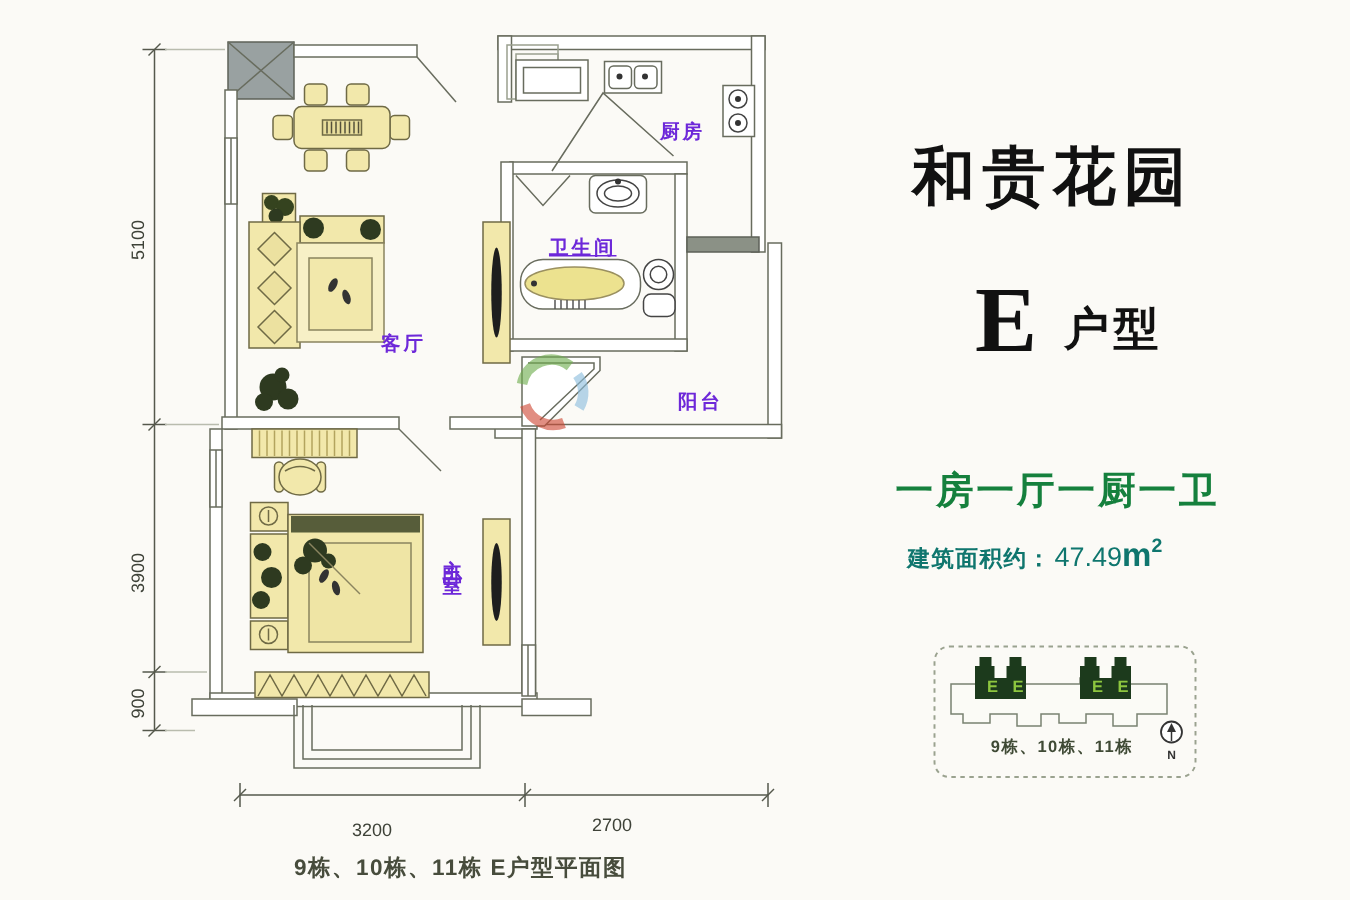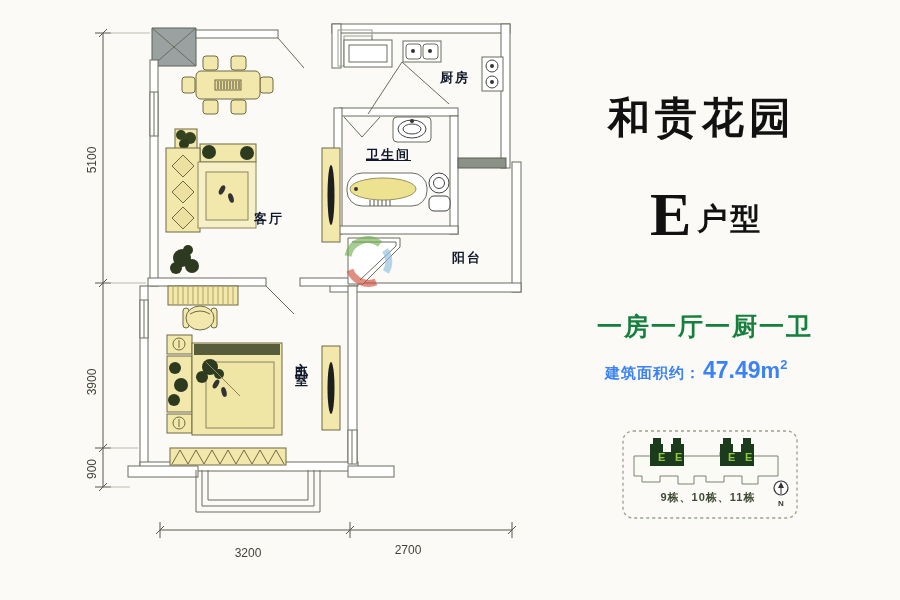--- a/index.html
+++ b/index.html
@@ -1,37 +1,37 @@
 <!DOCTYPE html>
 <html><head>
 <meta charset="utf-8">
 <style>
   * { margin:0; padding:0; box-sizing:border-box; }
   html,body { width:900px; height:600px; overflow:hidden; }
   body { background:#fbfaf6; font-family:"Liberation Sans", sans-serif; position:relative; }
   .stage { position:absolute; inset:0; }
   .plan-area { position:absolute; left:0; top:0; width:560px; height:600px; }
   .plan-svg { position:absolute; left:0; top:0; }
-  .room-label { position:absolute; font-size:13px; font-weight:bold; color:#0f172a; letter-spacing:2px; white-space:nowrap; }
+  .room-label { position:absolute; font-size:13px; font-weight:bold; color:#6d28d9; letter-spacing:2px; white-space:nowrap;margin-top:10px; }
   .room-label.vertical { writing-mode:vertical-rl; letter-spacing:5px; }
   .caption { position:absolute; left:196px; top:569px; font-size:15px; font-weight:bold; color:#474c3c; letter-spacing:1px; white-space:nowrap; }
   
   .wm-brand { position:absolute; left:392px; top:220px; font-size:58px; font-weight:bold; color:rgba(125,165,205,0.50); letter-spacing:7px; white-space:nowrap; pointer-events:none; }
   .wm-url { position:absolute; left:398px; top:262px; font-size:25px; color:rgba(140,180,215,0.42); letter-spacing:3px; white-space:nowrap; pointer-events:none; }
   .wm-logo { position:absolute; left:338px; top:234px; pointer-events:none; opacity:.62; }
   
   .info-panel { position:absolute; left:560px; top:0; width:340px; height:548px; }
   .title { position:absolute; left:48px; top:90px; font-family:"Liberation Serif", serif; font-size:42px; font-weight:bold; color:#111; letter-spacing:5px; white-space:nowrap; }
   .unit-row { position:absolute; left:90px; top:186px; display:flex; align-items:flex-end; }
   .unit-letter { font-family:"Liberation Serif", serif; font-size:62px; line-height:56px; font-weight:bold; color:#111; }
-  .unit-suffix { font-size:30px; font-weight:600; color:#111; letter-spacing:3px; margin-left:6px; margin-bottom:2px; }
+  .unit-suffix { font-size:30px; font-weight:600; color:#111; letter-spacing:3px; margin-left:18px; margin-bottom:2px; }
   .layout-line { position:absolute; left:37px; top:310px; font-size:25px; font-weight:bold; color:#15803d; letter-spacing:2px; white-space:nowrap; }
-  .area-line { position:absolute; left:45px; top:357px; display:flex; align-items:baseline; color:#3b82f6; white-space:nowrap; }
+  .area-line { position:absolute; left:45px; top:357px; display:flex; align-items:baseline; color:#0f766e; white-space:nowrap; }
   .area-label { font-size:15px; font-weight:bold; letter-spacing:1px; }
-  .area-value { font-size:23px; font-weight:700; margin-left:2px; }
+  .area-value { font-size:18px; font-weight:400; margin-left:2px; }
   .area-unit { font-size:22px; font-weight:600; }
   .area-sup { font-size:13px; font-weight:600; position:relative; top:-9px; }
   .siteplan { position:absolute; left:60px; top:428px; }
 </style>
 </head>
 <body>
 
 <div class="stage">
 
   <div class="plan-area">
@@ -288,20 +288,21 @@
       <text x="248" y="557" font-size="12" fill="#3e4238" text-anchor="middle">3200</text>
       <text x="408" y="554" font-size="12" fill="#3e4238" text-anchor="middle">2700</text>
     </svg>
 
     <div class="room-label" style="left:254px; top:210px;">客厅</div>
     <div class="room-label" style="left:440px; top:69px;">厨房</div>
     <div class="room-label" style="left:366px; top:146px;text-decoration:underline;">卫生间</div>
     <div class="room-label" style="left:452px; top:249px;">阳台</div>
     <div class="room-label vertical" style="left:292px; top:352px;">主卧室</div>
 
+    <div class="caption">9栋、10栋、11栋 E户型平面图</div>
 
     <svg class="wm-logo" width="56" height="56" viewBox="0 0 56 56">
       <path d="M10,22 A20,20 0 0 1 42,10" fill="none" stroke="#6fae4e" stroke-width="7"></path>
       <path d="M47,16 A20,20 0 0 1 48,38" fill="none" stroke="#8cbede" stroke-width="7"></path>
       <path d="M12,36 A20,20 0 0 0 38,48" fill="none" stroke="#cf4a36" stroke-width="7"></path>
     </svg>
   </div>
 
   <div class="info-panel">
     <div class="title">和贵花园</div>

